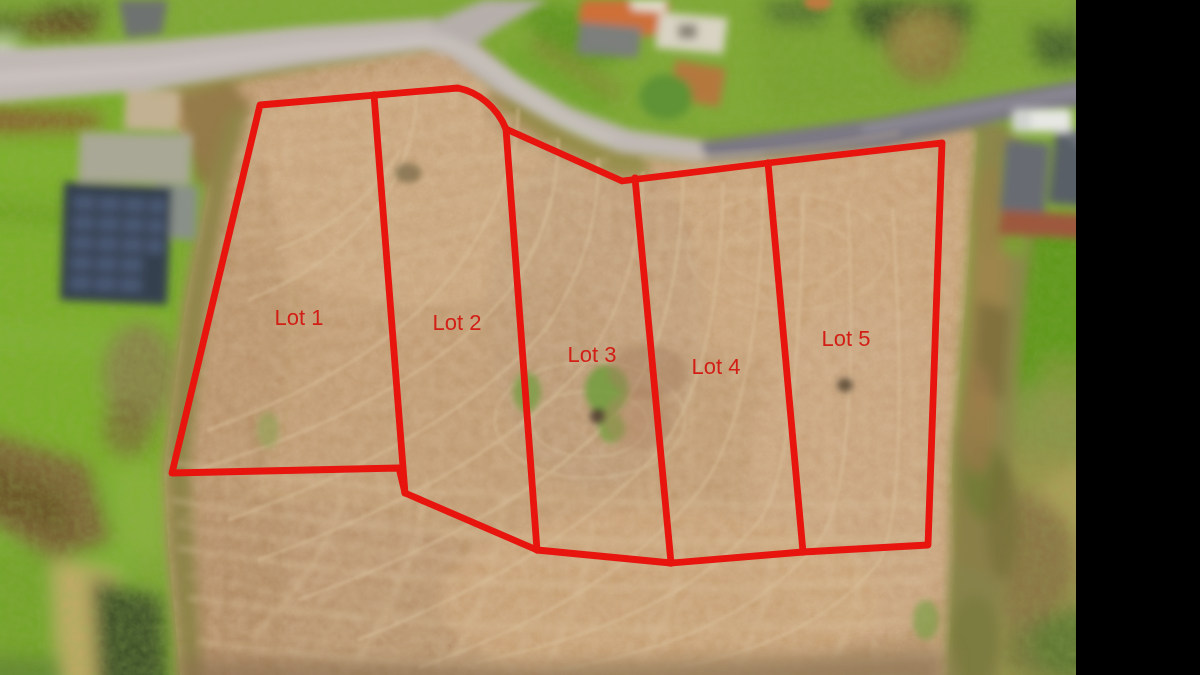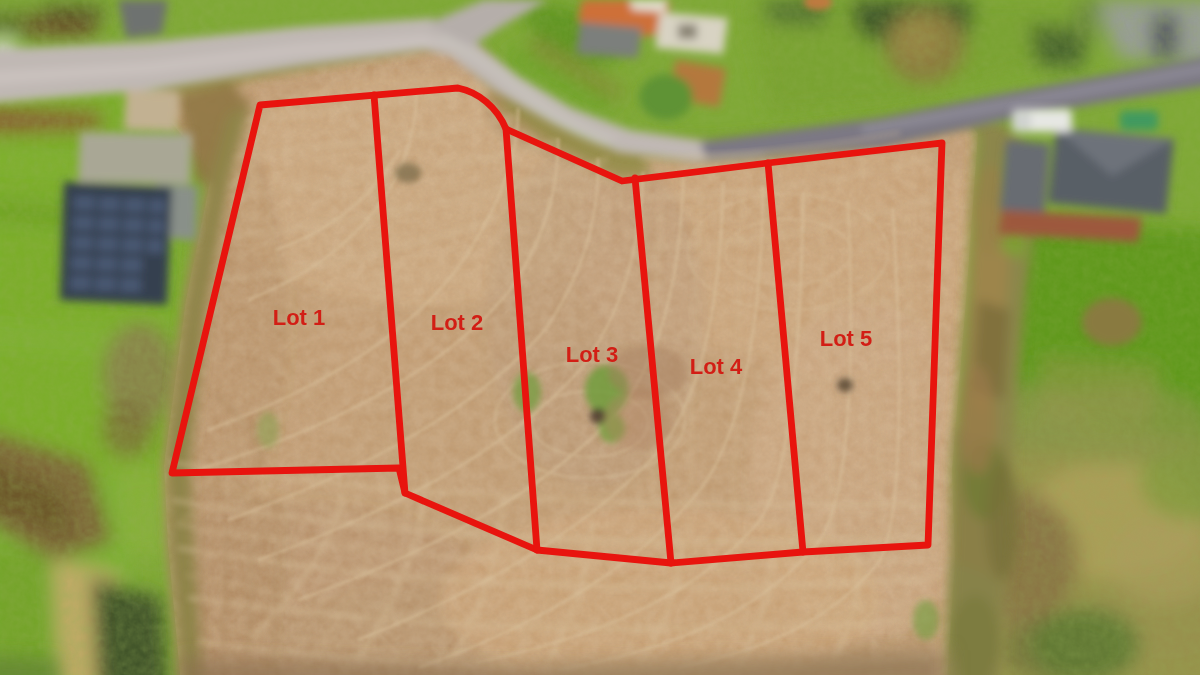--- a/index.html
+++ b/index.html
@@ -1,16 +1,16 @@
 <!DOCTYPE html>
 <html><head>
 <meta charset="utf-8">
 <style>
 html,body{margin:0;padding:0;background:#000;}
-#stage{position:relative;width:1200px;height:675px;overflow:hidden;font-family:"Liberation Sans",sans-serif;font-weight:bold;}
+#stage{position:relative;width:1076px;height:675px;overflow:hidden;font-family:"Liberation Sans",sans-serif;}
 </style>
 </head>
 <body>
 
 <div id="stage">
 <svg width="1200" height="675" viewBox="0 0 1200 675">
 <defs>
 <filter id="b14" x="-40%" y="-40%" width="180%" height="180%">
           <feGaussianBlur stdDeviation="14"></feGaussianBlur>
         </filter>

